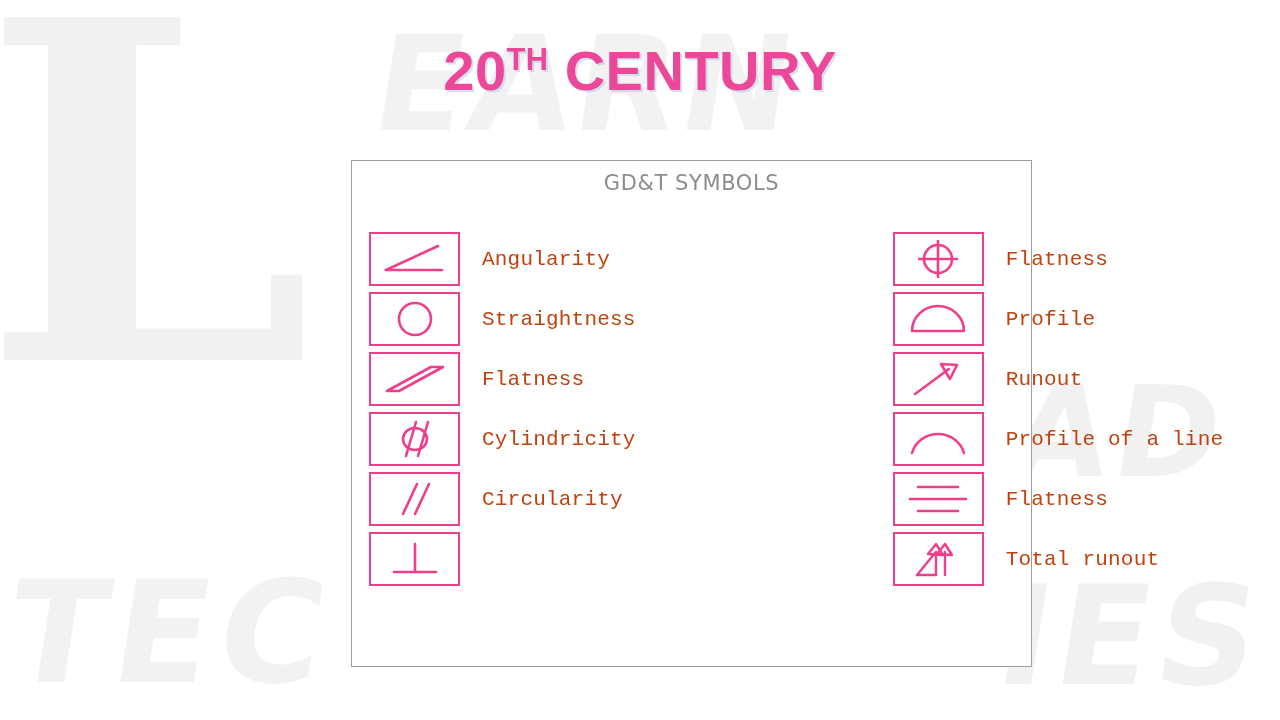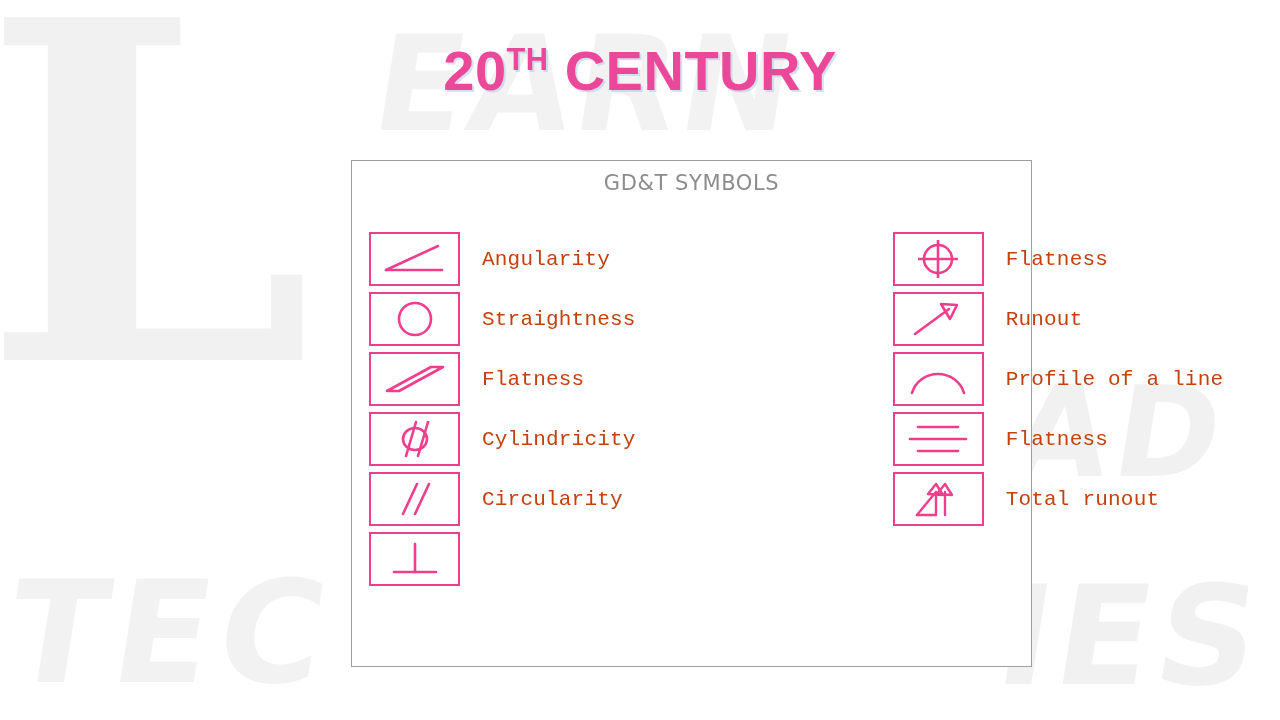--- a/index.html
+++ b/index.html
@@ -242,20 +242,28 @@
                 <g fill="none" stroke="#ef3e8c" stroke-width="2.6">
                   <circle cx="24" cy="22" r="14"></circle>
                   <path d="M24 3 L24 41"></path>
                   <path d="M4 22 L44 22"></path>
                 </g>
               </svg>
           </div>
           <div class="sym-label">Flatness</div>
         </div>
 
+        <div class="row">
+          <div class="sym-box">
+            <svg width="62" height="34" viewBox="0 0 62 34">
+                <path d="M5 29 A26 25 0 0 1 57 29 Z" fill="none" stroke="#ef3e8c" stroke-width="2.6" stroke-linejoin="round"></path>
+              </svg>
+          </div>
+          <div class="sym-label">Profile</div>
+        </div>
 
         <div class="row">
           <div class="sym-box">
             <svg width="58" height="40" viewBox="0 0 58 40">
                 <g fill="none" stroke="#ef3e8c" stroke-width="2.6" stroke-linejoin="round" stroke-linecap="round">
                   <path d="M6 35 L40 10"></path>
                   <path d="M32 5 L48 6 L41 20 Z"></path>
                 </g>
               </svg>
           </div>

